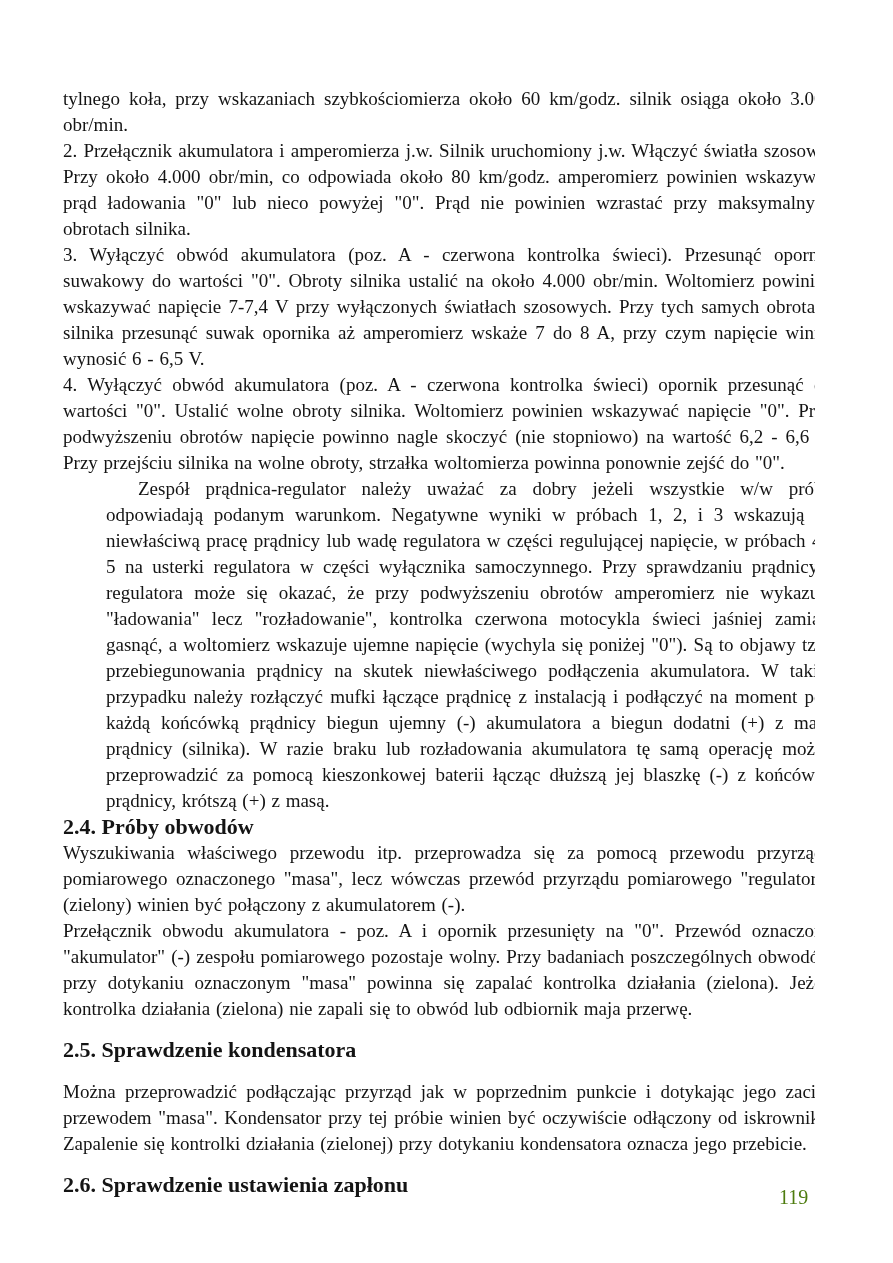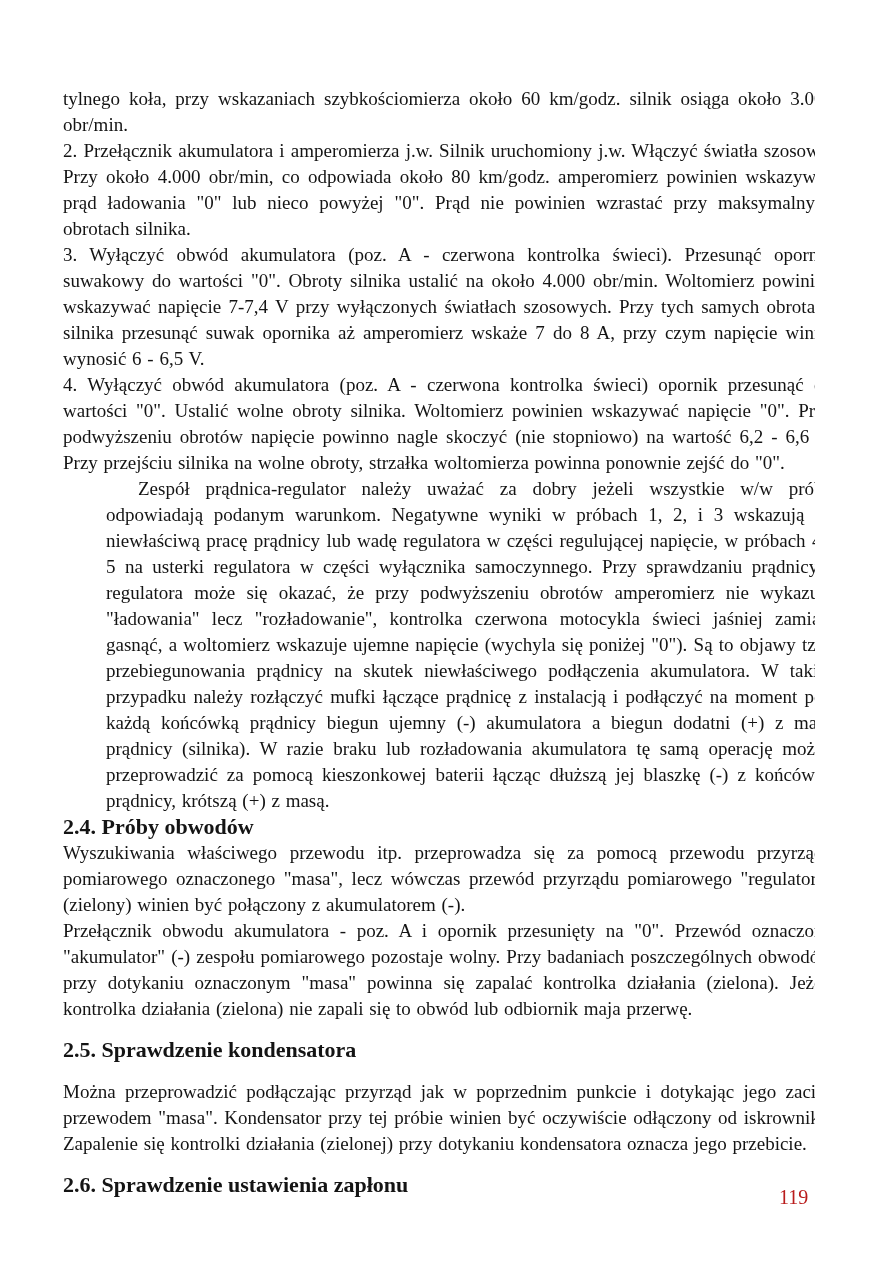--- a/index.html
+++ b/index.html
@@ -43,21 +43,21 @@
   .content h2.spaced {
     margin-top: 15px;
     margin-bottom: 16px;
   }
   .page-number {
     position: absolute;
     top: 1184px;
     left: 779px;
     font-size: 20px;
     line-height: 26px;
-    color: #b91c1c;
+    color: #4d7c0f;
   }
 </style>
 </head>
 <body>
 
 <div class="page">
   <div class="content">
     <p>tylnego koła, przy wskazaniach szybkościomierza około 60 km/godz. silnik osiąga około 3.000 obr/min.</p>
     <p>2. Przełącznik akumulatora i amperomierza j.w. Silnik uruchomiony j.w. Włączyć światła szosowe. Przy około 4.000 obr/min, co odpowiada około 80 km/godz. amperomierz powinien wskazywać prąd ładowania "0" lub nieco powyżej "0". Prąd nie powinien wzrastać przy maksymalnych obrotach silnika.</p>
     <p>3. Wyłączyć obwód akumulatora (poz. A - czerwona kontrolka świeci). Przesunąć opornik suwakowy do wartości "0". Obroty silnika ustalić na około 4.000 obr/min. Woltomierz powinien wskazywać napięcie 7-7,4 V przy wyłączonych światłach szosowych. Przy tych samych obrotach silnika przesunąć suwak opornika aż amperomierz wskaże 7 do 8 A, przy czym napięcie winno wynosić 6 - 6,5 V.</p>

